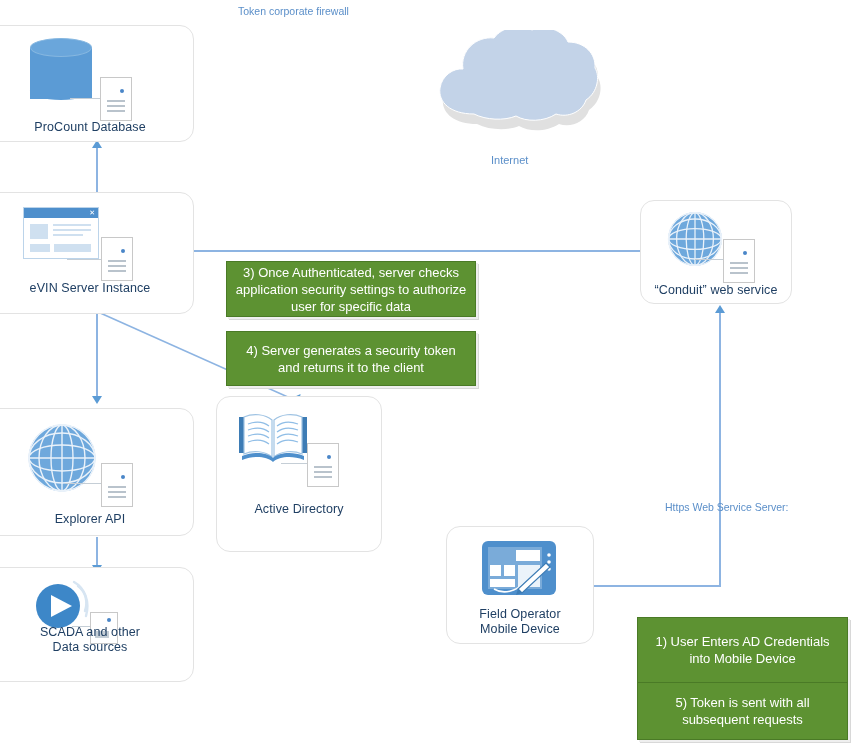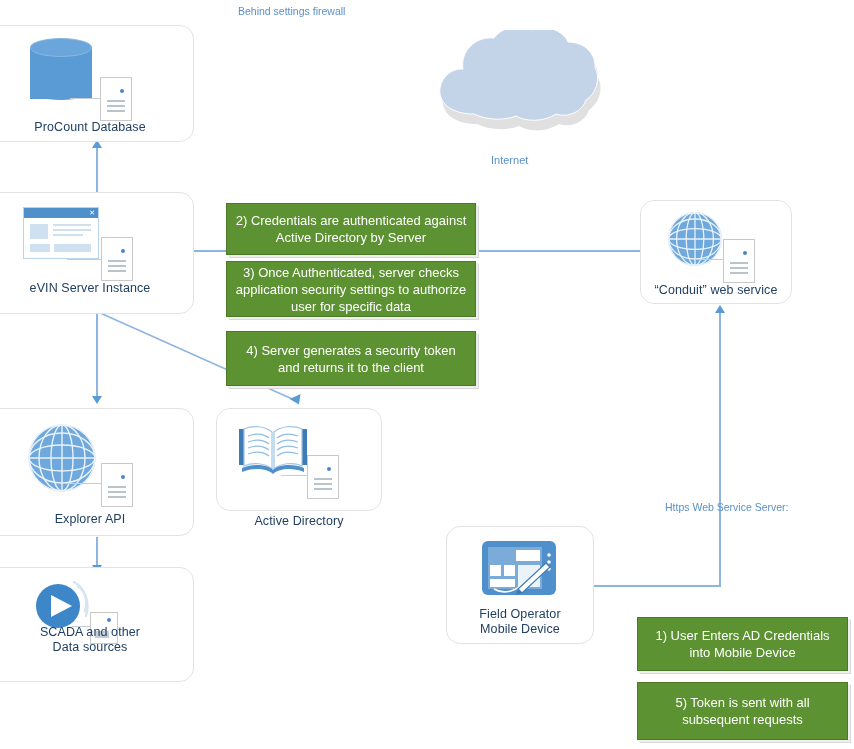--- a/index.html
+++ b/index.html
@@ -163,21 +163,21 @@
     border-left:8px solid #5b9bd5;
   }
   .diag{position:absolute;z-index:1;}
   .diag svg{display:block;overflow:visible;}
 </style>
 </head>
 <body>
 
 <div id="canvas">
 
-  <div class="anno" style="left:238px;top:5px;">Behind settings firewall</div>
+  <div class="anno" style="left:238px;top:5px;">Token corporate firewall</div>
 
   <div class="anno" style="left:491px;top:154px;font-size:11px;">Internet</div>
 
   <div class="anno" style="left:665px;top:501px;">Https Web Service Server:</div>
 
   <div class="cloud" style="left:432px;top:30px;width:170px;height:110px;">
     <svg width="170" height="110" viewBox="0 0 170 110">
       <g transform="translate(3,6)">
         <path d="M42 88 C18 88 6 76 8 62 C10 49 22 42 31 43
                  C28 25 44 10 62 12 C70 1 88 -3 100 4
@@ -308,21 +308,21 @@
       <div class="connline" style="left:46px;top:46px;width:22px;"></div>
       <div class="srvpage" style="left:64px;top:32px;width:26px;height:30px;">
         <div class="dot" style="left:16px;top:5px;"></div>
         <div class="ln" style="left:4px;top:18px;width:14px;height:7px;background:#c5ced6;"></div>
       </div>
     </div>
     <div class="node-label" style="top:57px;">SCADA and other
 Data sources</div>
   </div>
 
-  <div class="node" style="left:216px;top:408px;width:166px;height:103px;padding-left:16px;">
+  <div class="node" style="left:216px;top:396px;width:166px;height:156px;padding-left:16px;">
     <div class="node-icon" style="top:14px;width:120px;height:74px;margin-left:-2px;">
       <div class="book" style="left:0;top:0;width:72px;height:58px;">
         <svg width="72" height="58" viewBox="0 0 72 58">
           <rect x="2" y="6" width="5" height="36" fill="#3d7cb5"></rect>
           <rect x="65" y="6" width="5" height="36" fill="#3d7cb5"></rect>
           <path d="M7 6 C16 2 28 3 35 9 L35 46 C28 40 16 39 7 43 Z" fill="#ffffff" stroke="#9fc3e3" stroke-width="1.2"></path>
           <path d="M65 6 C56 2 44 3 37 9 L37 46 C44 40 56 39 65 43 Z" fill="#ffffff" stroke="#9fc3e3" stroke-width="1.2"></path>
           <g stroke="#8fbde6" stroke-width="1.2" fill="none">
             <path d="M11 13 C19 10 27 11 32 15"></path>
             <path d="M11 19 C19 16 27 17 32 21"></path>
@@ -394,23 +394,22 @@
       <div class="srvpage" style="left:64px;top:28px;">
         <div class="dot"></div>
         <div class="ln" style="top:22px;"></div>
         <div class="ln" style="top:27px;"></div>
         <div class="ln" style="top:32px;"></div>
       </div>
     </div>
     <div class="node-label" style="top:82px;">“Conduit” web service</div>
   </div>
 
-  <div class="callout" style="left:226px;top:203px;width:250px;height:52px;">2) Credentials are authenticated against Active Directory by Server</div>
 
   <div class="callout" style="left:226px;top:261px;width:250px;height:56px;">3) Once Authenticated, server checks application security settings to authorize user for specific data</div>
 
   <div class="callout" style="left:226px;top:331px;width:250px;height:55px;">4) Server generates a security token and returns it to the client</div>
 
-  <div class="callout" style="left:637px;top:617px;width:211px;height:54px;">1) User Enters AD Credentials into Mobile Device</div>
+  <div class="callout" style="left:637px;top:617px;width:211px;height:66px;">1) User Enters AD Credentials into Mobile Device</div>
 
   <div class="callout" style="left:637px;top:682px;width:211px;height:58px;">5) Token is sent with all subsequent requests</div>
 
 </div>
 
 </body></html>

